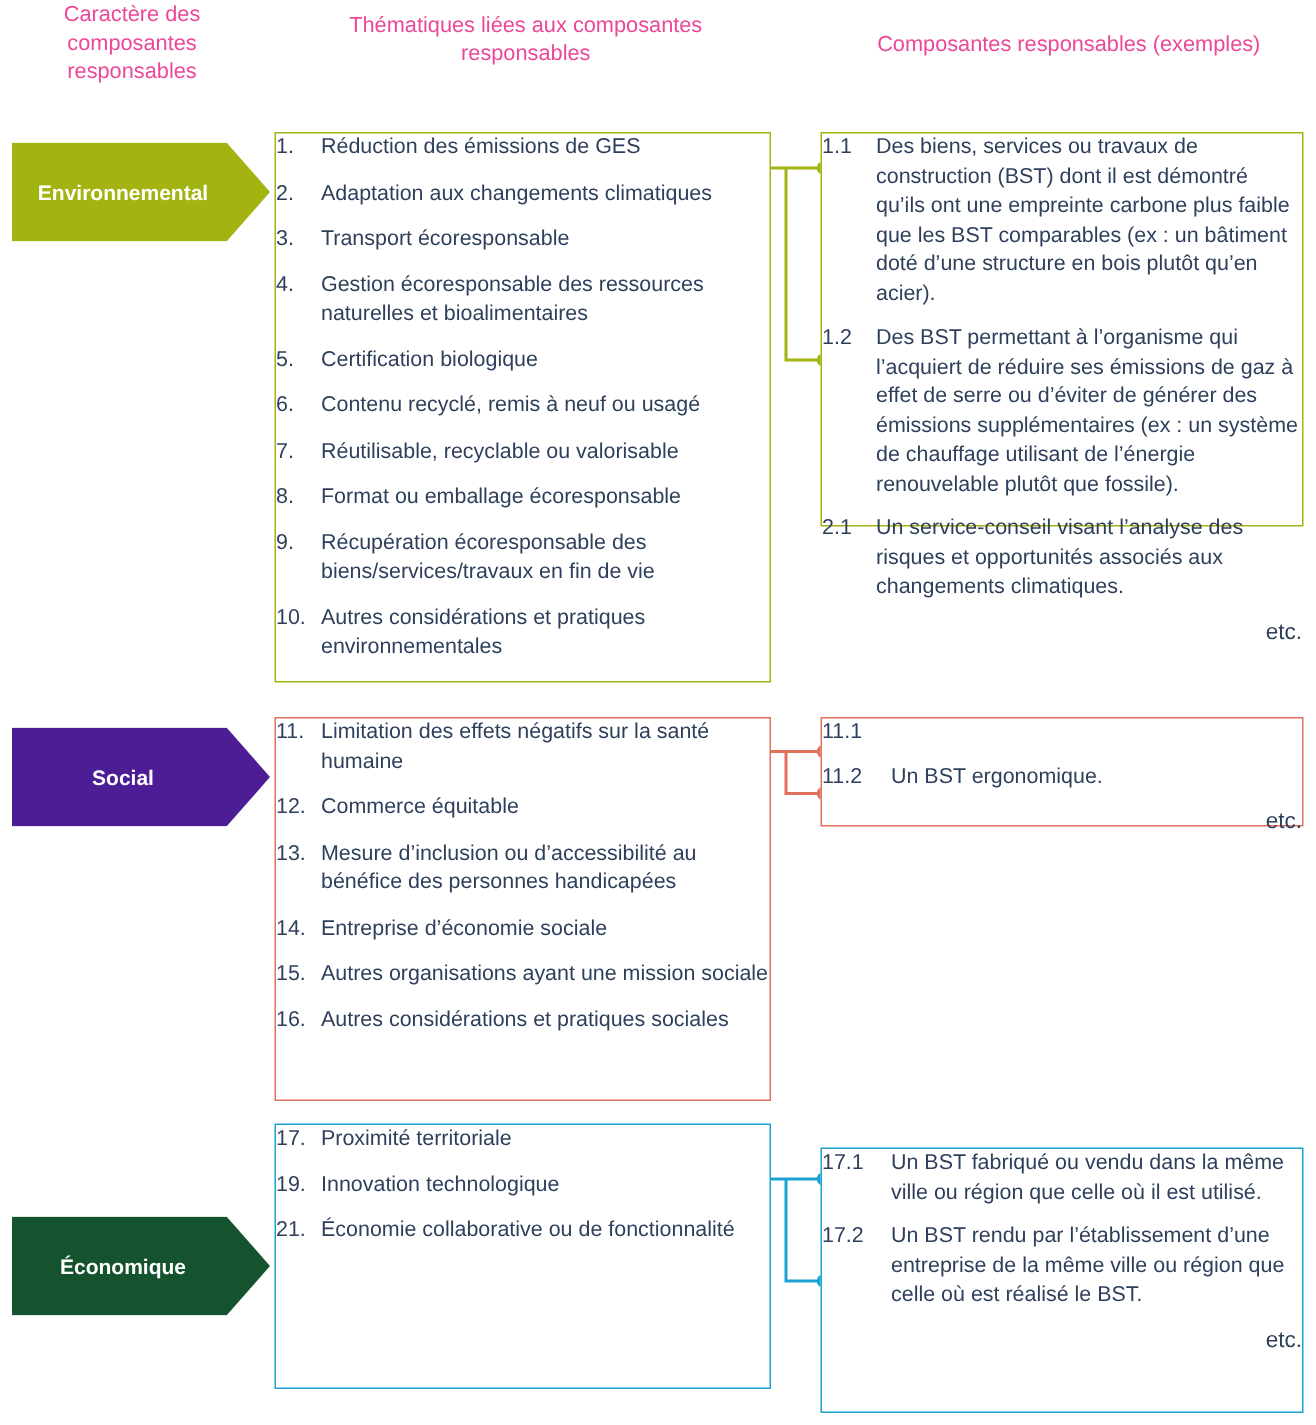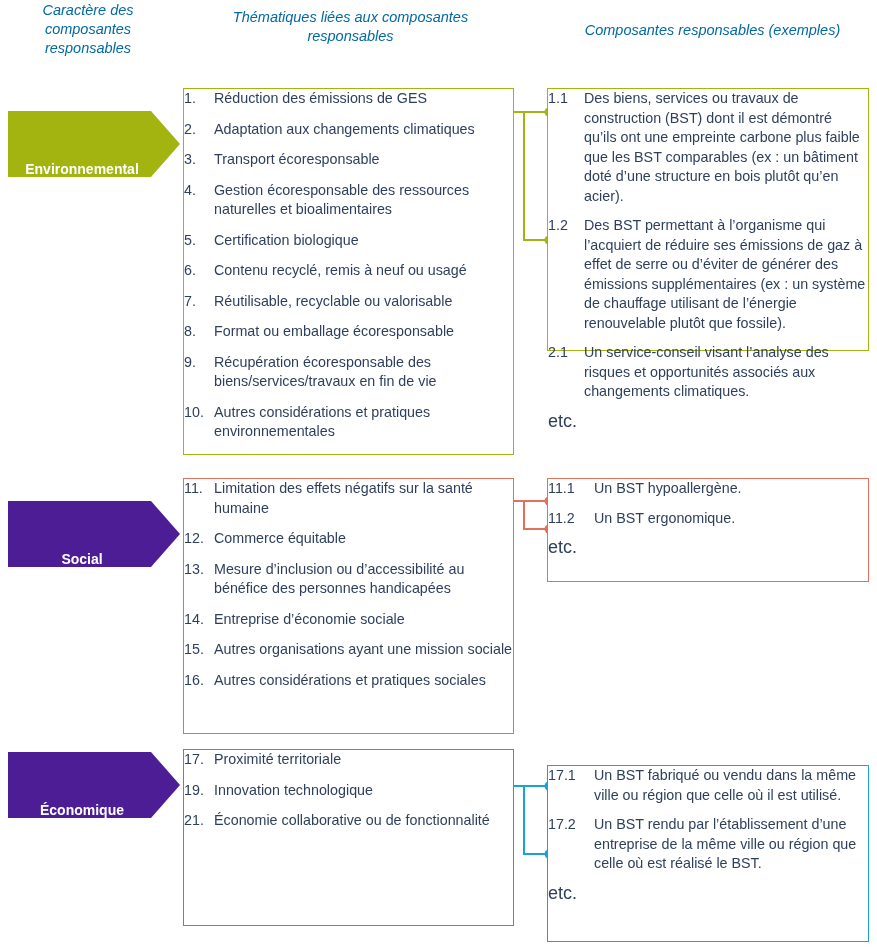--- a/index.html
+++ b/index.html
@@ -12,43 +12,41 @@
     overflow:hidden;
   }
   .canvas{position:absolute;left:0;top:0;width:877px;height:950px;}
 
   
   .col-head{
     position:absolute;
     text-align:center;
     font-size:14.5px;
     line-height:19px;
-    color:#0369a1;
-    font-style:italic;
+    color:#ec4899;
   }
   #head-caractere{left:8px;top:1px;width:160px;}
   #head-thematiques{left:218px;top:8px;width:265px;}
   #head-composantes{left:560px;top:21px;width:305px;}
 
   
   .chevron{
     position:absolute;
     height:66px;
     width:172px;
     display:flex;
-    align-items:flex-end;
+    align-items:center;
     justify-content:center;
     color:#ffffff;
     font-size:14px;
     font-weight:bold;
     -webkit-clip-path:polygon(0 0, 143px 0, 172px 50%, 143px 100%, 0 100%);
     clip-path:polygon(0 0, 143px 0, 172px 50%, 143px 100%, 0 100%);
     box-sizing:border-box;
     padding-right:24px;
-    margin-top:16px;
   }
   .chev-label{pointer-events:none;}
 
   
   .box{
     position:absolute;
     box-sizing:border-box;
     border:1px solid #cccccc;
     background:#ffffff;
   }
@@ -70,21 +68,21 @@
 
   
   .left-list{padding:16px 10px 10px 16px;}
   .left-list .li{margin-bottom:11px;}
   .left-list .li .num{width:30px;}
 
   
   .right-list{padding:14px 12px 10px 16px;}
   .right-list .li{margin-bottom:10px;}
   .right-list .li .num{width:36px;}
-  .right-list .etc{font-size:18px;line-height:19.5px;margin-left:0px;}
+  .right-list .etc{font-size:15px;line-height:19.5px;margin-left:0px;text-align:right;}
 
   
   svg.conn{position:absolute;left:0;top:0;width:877px;height:950px;pointer-events:none;}
 </style>
 </head>
 <body>
 
 <div class="canvas">
 
   <div class="col-head" id="head-caractere">Caractère des composantes responsables</div>
@@ -211,35 +209,34 @@
         <span class="num">15.</span>
         <span class="txt">Autres organisations ayant une mission sociale</span>
       </li>
       <li class="li">
         <span class="num">16.</span>
         <span class="txt">Autres considérations et pratiques sociales</span>
       </li>
     </ol>
   </div>
 
-  <div class="box" id="box-soc-examples" style="left:547px;top:478px;width:322px;height:104px;border-color:#e0715c;">
+  <div class="box" id="box-soc-examples" style="left:547px;top:478px;width:322px;height:73px;border-color:#e0715c;">
     <ul class="itemlist right-list">
       <li class="li">
         <span class="num" style="width:46px">11.1</span>
-        <span class="txt">Un BST hypoallergène.</span>
       </li>
       <li class="li">
         <span class="num" style="width:46px">11.2</span>
         <span class="txt">Un BST ergonomique.</span>
       </li>
       <li class="etc">etc.</li>
     </ul>
   </div>
 
-  <div class="chevron" id="chev-eco" style="left:8px;top:736px;background:#4c1d95;">
+  <div class="chevron" id="chev-eco" style="left:8px;top:811px;background:#14532d;">
     <span class="chev-label">Économique</span>
   </div>
 
   <div class="box" id="box-eco-themes" style="left:183px;top:749px;width:331px;height:177px;border-color:#1aa3d0;">
     <ol class="itemlist left-list">
       <li class="li">
         <span class="num">17.</span>
         <span class="txt">Proximité territoriale</span>
       </li>
       <li class="li">

